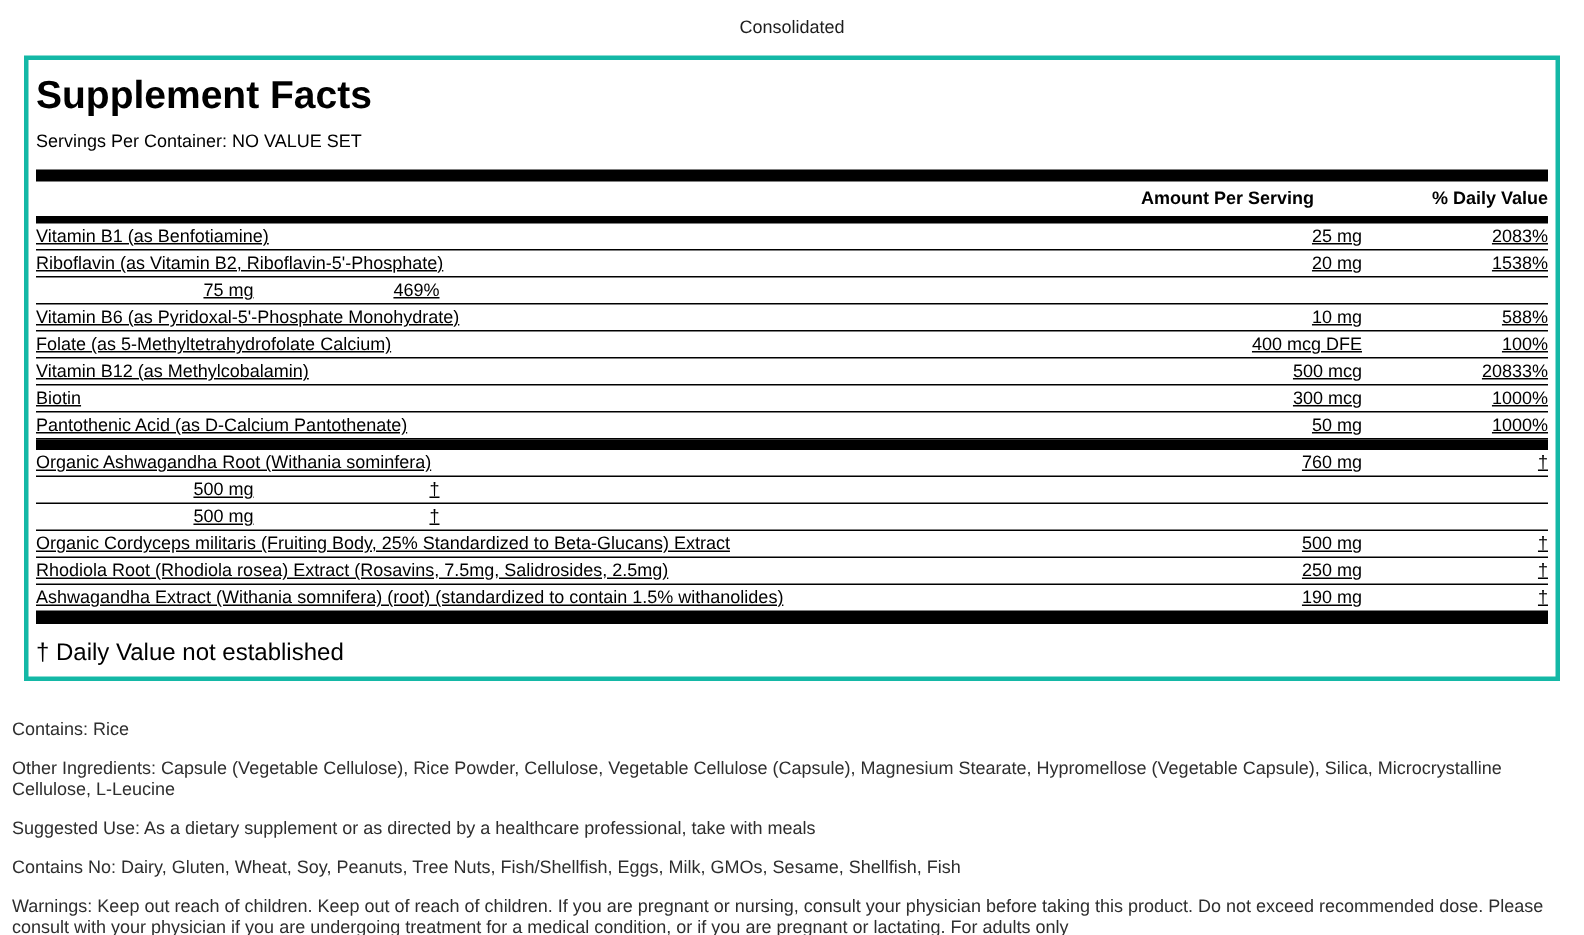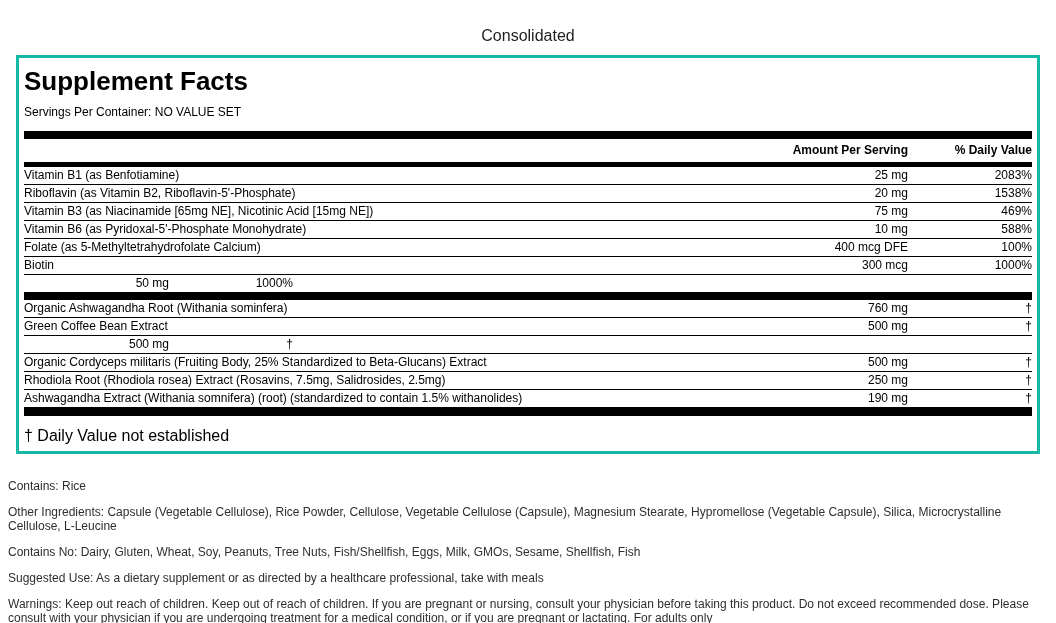--- a/index.html
+++ b/index.html
@@ -4,25 +4,24 @@
 <style>
   * { box-sizing: border-box; }
   html, body { margin: 0; padding: 0; background: #fff; }
   body {
     width: 1056px;
     font-family: "Liberation Sans", sans-serif;
     color: #000;
   }
   .app-title {
     text-align: center;
-    font-size: 16px;
+    font-size: 12px;
     line-height: 20px;
     padding: 8px 0 9px;
     color: #1e1e1e;
-    margin-top: 18px;
   }
   .panel {
     margin: 0 16px;
     border: 3px solid #14b8a6;
     padding: 6px 5px 8px 5px;
   }
   .sf-title {
     font-size: 26px;
     font-weight: bold;
     line-height: 30px;
@@ -36,28 +35,30 @@
   .bar-top { height: 8px; margin-top: 12px; }
   .bar-under-header { height: 5px; }
   .bar-mid { height: 7px; }
   .bar-bottom { height: 8px; }
   .header-row {
     display: flex;
     font-size: 12px;
     font-weight: bold;
     padding: 4px 0 5px;
     align-items: baseline;
+    gap: 32px;
   }
   .row {
     display: flex;
     font-size: 12px;
     line-height: 13px;
     padding: 2px 0;
     border-bottom: 1px solid #000;
     align-items: baseline;
+    text-decoration: underline;
   }
   .col-name { flex: 1; text-align: left; }
   .col-amt { width: 145px; text-align: right; white-space: nowrap; }
   .col-dv { width: 124px; text-align: right; white-space: nowrap; }
   .footnote {
     font-size: 16px;
     line-height: 14px;
     margin-top: 13px;
   }
   .details {
@@ -92,55 +93,59 @@
       <span class="col-name">Vitamin B1 (as Benfotiamine)</span>
       <span class="col-amt">25 mg</span>
       <span class="col-dv">2083%</span>
     </div>
     <div class="row">
       <span class="col-name">Riboflavin (as Vitamin B2, Riboflavin-5'-Phosphate)</span>
       <span class="col-amt">20 mg</span>
       <span class="col-dv">1538%</span>
     </div>
     <div class="row">
-      <span class="col-name">Vitamin B3 (as Niacinamide [65mg NE], Nicotinic Acid [15mg NE])</span>
       <span class="col-amt">75 mg</span>
       <span class="col-dv">469%</span>
     </div>
     <div class="row">
       <span class="col-name">Vitamin B6 (as Pyridoxal-5'-Phosphate Monohydrate)</span>
       <span class="col-amt">10 mg</span>
       <span class="col-dv">588%</span>
     </div>
     <div class="row">
       <span class="col-name">Folate (as 5-Methyltetrahydrofolate Calcium)</span>
       <span class="col-amt">400 mcg DFE</span>
       <span class="col-dv">100%</span>
     </div>
     <div class="row">
+      <span class="col-name">Vitamin B12 (as Methylcobalamin)</span>
+      <span class="col-amt">500 mcg</span>
+      <span class="col-dv">20833%</span>
+    </div>
+    <div class="row">
       <span class="col-name">Biotin</span>
       <span class="col-amt">300 mcg</span>
       <span class="col-dv">1000%</span>
     </div>
     <div class="row">
+      <span class="col-name">Pantothenic Acid (as D-Calcium Pantothenate)</span>
       <span class="col-amt">50 mg</span>
       <span class="col-dv">1000%</span>
     </div>
   </div>
 
   <div class="bar bar-mid"></div>
 
   <div>
     <div class="row">
       <span class="col-name">Organic Ashwagandha Root (Withania sominfera)</span>
       <span class="col-amt">760 mg</span>
       <span class="col-dv">†</span>
     </div>
     <div class="row">
-      <span class="col-name">Green Coffee Bean Extract</span>
       <span class="col-amt">500 mg</span>
       <span class="col-dv">†</span>
     </div>
     <div class="row">
       <span class="col-amt">500 mg</span>
       <span class="col-dv">†</span>
     </div>
     <div class="row">
       <span class="col-name">Organic Cordyceps militaris (Fruiting Body, 25% Standardized to Beta-Glucans) Extract</span>
       <span class="col-amt">500 mg</span>
@@ -159,16 +164,16 @@
   </div>
 
   <div class="bar bar-bottom"></div>
 
   <div class="footnote">† Daily Value not established</div>
 </div>
 
 <div class="details">
   <p>Contains: Rice</p>
   <p>Other Ingredients: Capsule (Vegetable Cellulose), Rice Powder, Cellulose, Vegetable Cellulose (Capsule), Magnesium Stearate, Hypromellose (Vegetable Capsule), Silica, Microcrystalline Cellulose, L-Leucine</p>
+  <p>Suggested Use: As a dietary supplement or as directed by a healthcare professional, take with meals</p>
   <p>Contains No: Dairy, Gluten, Wheat, Soy, Peanuts, Tree Nuts, Fish/Shellfish, Eggs, Milk, GMOs, Sesame, Shellfish, Fish</p>
-  <p>Suggested Use: As a dietary supplement or as directed by a healthcare professional, take with meals</p>
   <p>Warnings: Keep out reach of children. Keep out of reach of children. If you are pregnant or nursing, consult your physician before taking this product. Do not exceed recommended dose. Please consult with your physician if you are undergoing treatment for a medical condition, or if you are pregnant or lactating. For adults only</p>
 </div>
 
 </body></html>

